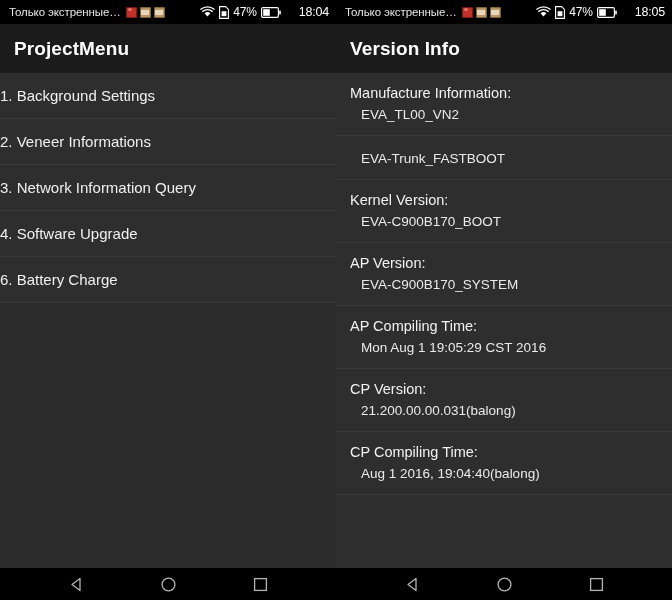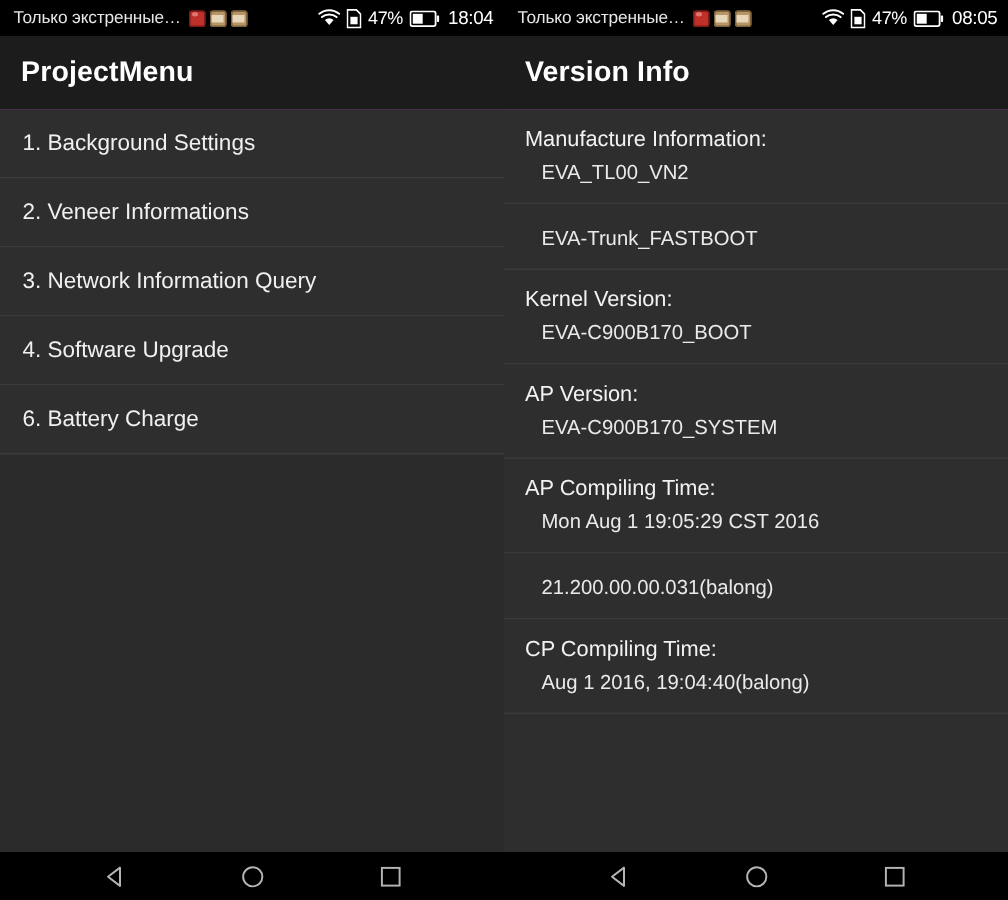--- a/index.html
+++ b/index.html
@@ -104,21 +104,21 @@
   }
   .sb-right .pct {
     font-size: 12px;
     color: #fff;
     letter-spacing: -0.2px;
     text-align: center;
   }
   .sb-right .clock {
     font-size: 12.5px;
     color: #fff;
-    margin-left: 2px;
+    margin-left: 14px;
     letter-spacing: -0.2px;
   }
 
   
   .app-header {
     flex: 0 0 49px;
     height: 49px;
     background: #1c1c1c;
     display: flex;
     align-items: center;
@@ -138,21 +138,20 @@
     background: #2e2e2e;
     overflow: hidden;
   }
   .list.menu-list { background: #2b2b2b; }
 
   .menu-row {
     height: 46px;
     box-sizing: border-box;
     display: flex;
     align-items: center;
-    padding-left: 15px;
     color: #f0f0f0;
     font-size: 15px;
     background: #2e2e2e;
     border-bottom: 1px solid #3b3b3b;
     text-align: center;
   }
 
   .info-row {
     box-sizing: border-box;
     padding: 11px 14px 11px 14px;
@@ -285,21 +284,21 @@
           <svg width="10" height="13" viewBox="0 0 10 13">
             <path d="M0.6 0.6 h6 l2.8 2.8 v9 h-8.8 Z" fill="none" stroke="#ffffff" stroke-width="1.1"></path>
             <rect x="2.6" y="5.2" width="4.8" height="5" fill="#ffffff"></rect>
           </svg>
           <span class="pct">47%</span>
           <svg width="20" height="11" viewBox="0 0 20 11">
             <rect x="0.6" y="0.6" width="16.8" height="9.8" rx="1.4" fill="none" stroke="#ffffff" stroke-width="1.2"></rect>
             <rect x="2.2" y="2.2" width="6.6" height="6.6" fill="#ffffff"></rect>
             <rect x="18.2" y="3.4" width="1.6" height="4.2" rx="0.6" fill="#ffffff"></rect>
           </svg>
-          <span class="clock">08:05</span>
+          <span class="clock">18:05</span>
         </span>
       </div>
 
       <div class="app-header">
         <span class="app-title">Version Info</span>
       </div>
 
       <div class="list">
         <div class="info-row">
           <div class="info-label">Manufacture Information:</div>
@@ -314,20 +313,21 @@
         </div>
         <div class="info-row">
           <div class="info-label">AP Version:</div>
           <div class="info-value">EVA-C900B170_SYSTEM</div>
         </div>
         <div class="info-row">
           <div class="info-label">AP Compiling Time:</div>
           <div class="info-value">Mon Aug  1 19:05:29 CST 2016</div>
         </div>
         <div class="info-row">
+          <div class="info-label">CP Version:</div>
           <div class="info-value">21.200.00.00.031(balong)</div>
         </div>
         <div class="info-row">
           <div class="info-label">CP Compiling Time:</div>
           <div class="info-value">Aug  1 2016, 19:04:40(balong)</div>
         </div>
       </div>
 
     </div>
   </div>

